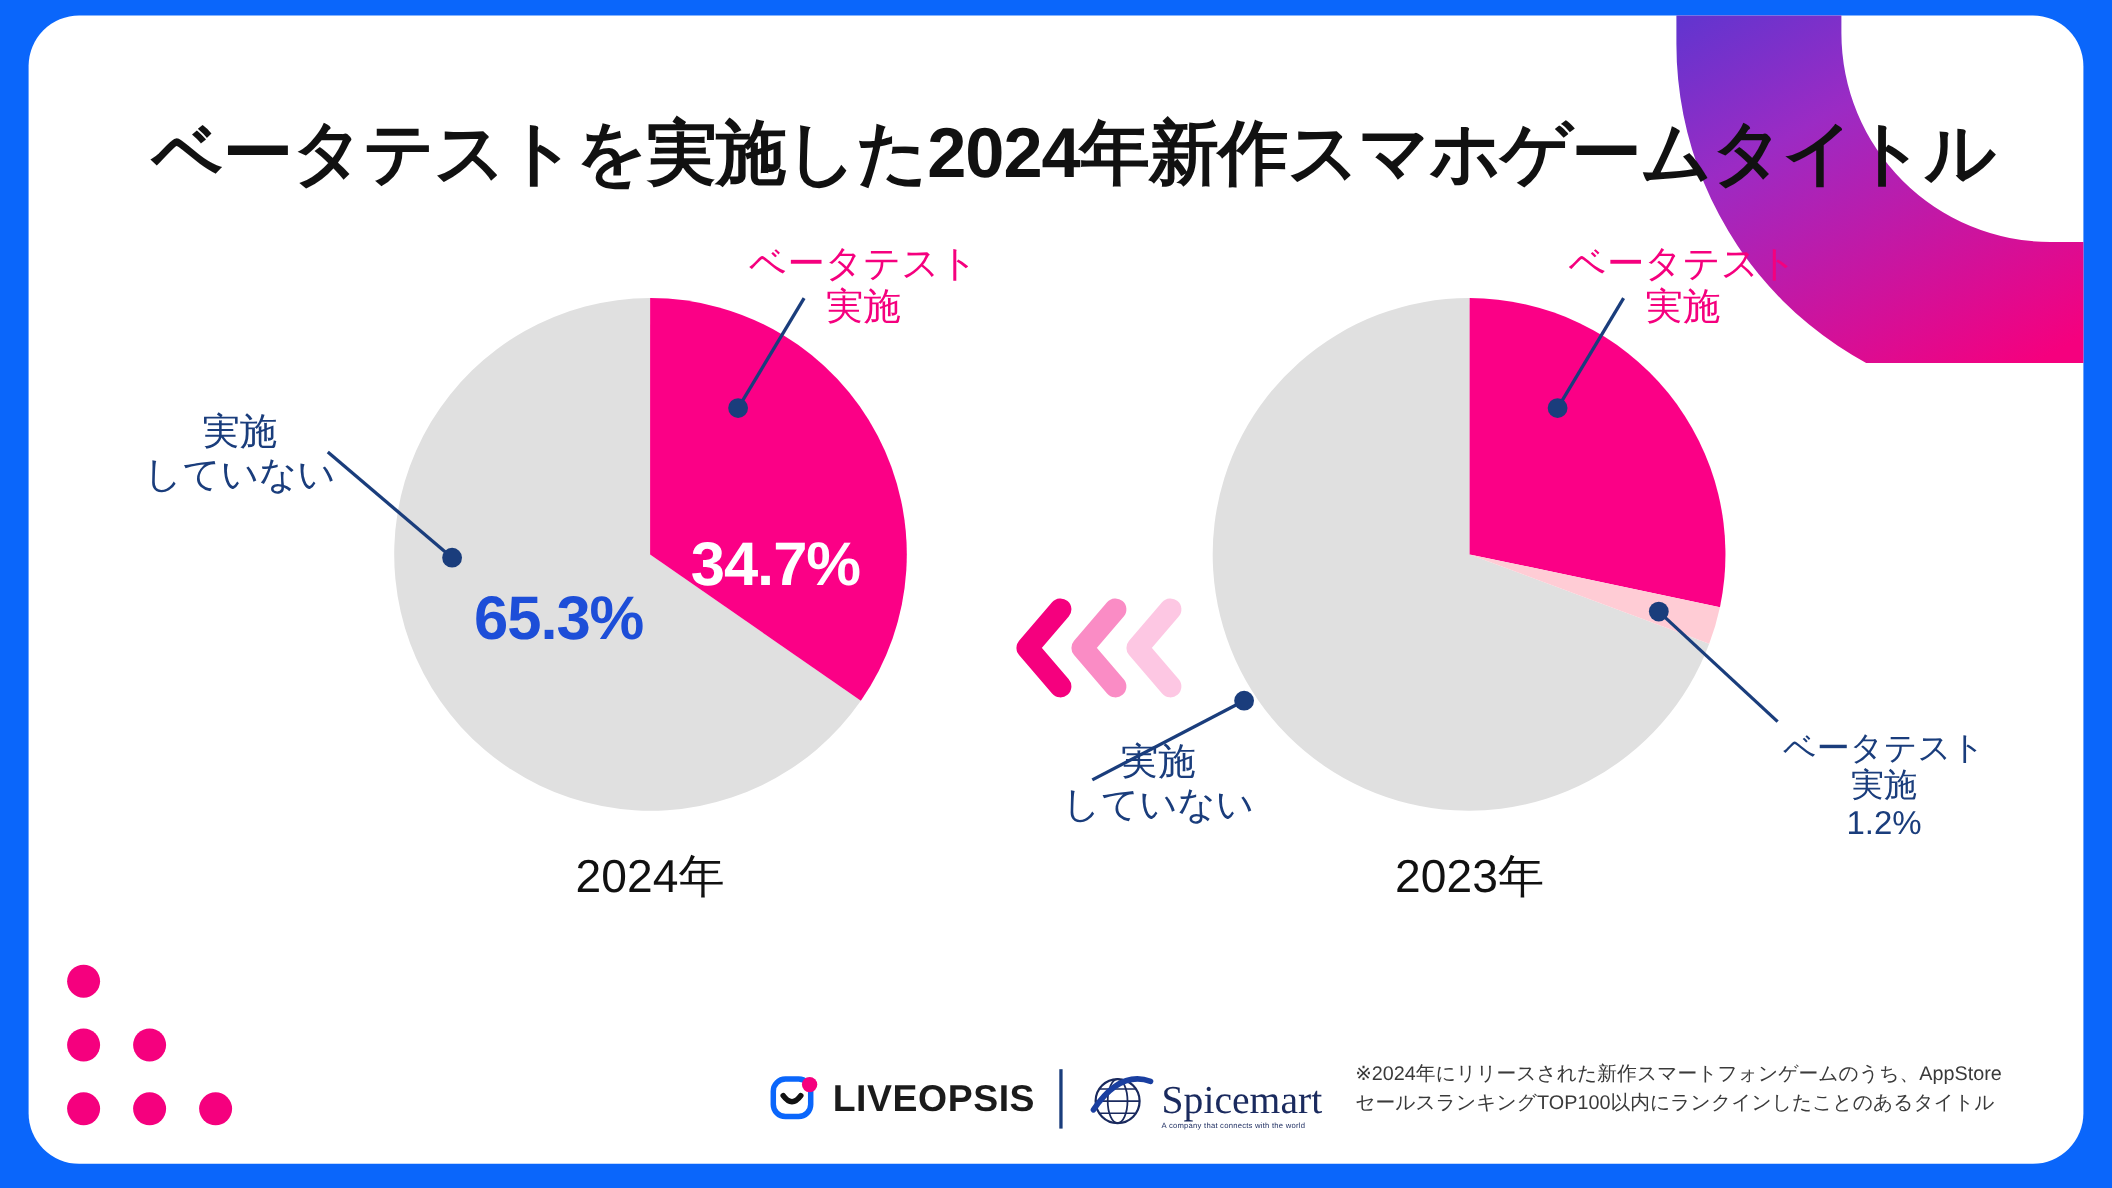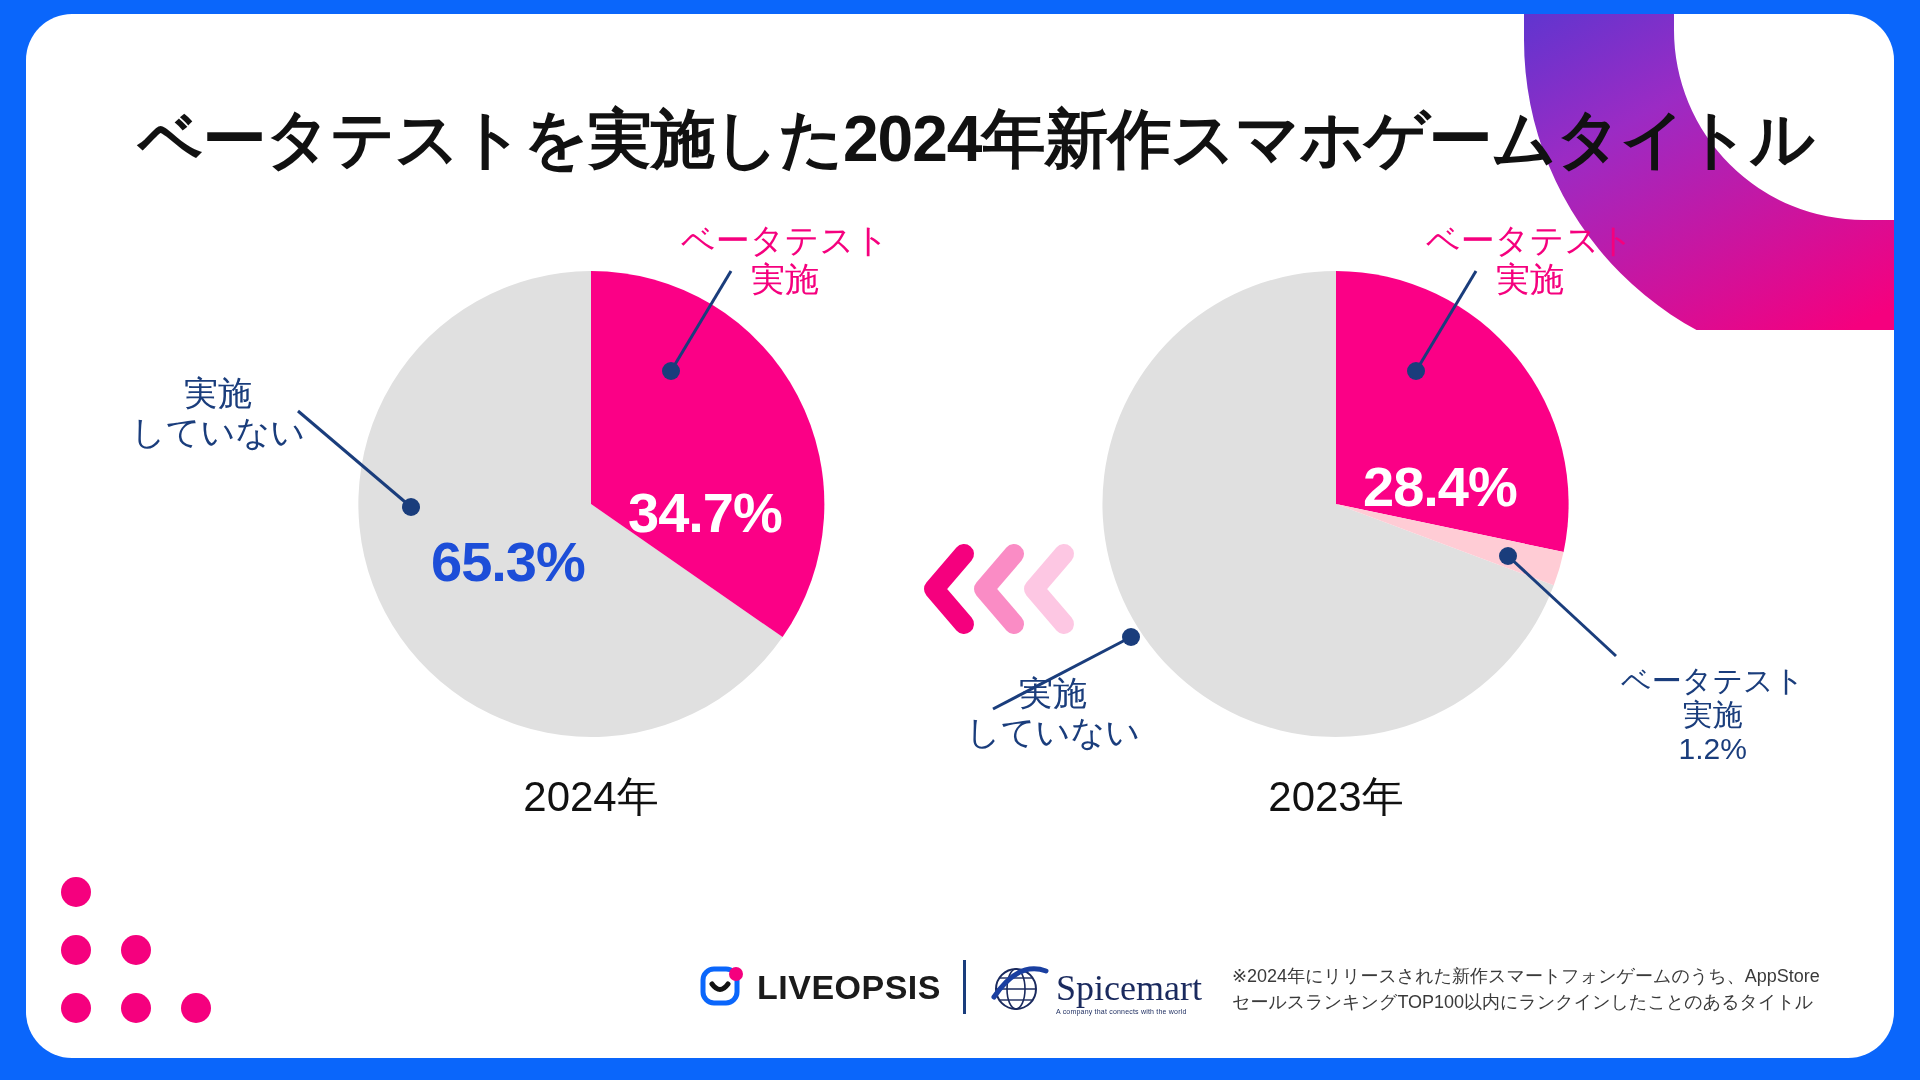--- a/index.html
+++ b/index.html
@@ -126,21 +126,21 @@
   #footer {
     position: absolute;
     left: 0;
     top: 955px;
     width: 1920px;
     height: 110px;
   }
   #logo-row {
     position: absolute;
     left: 700px;
-    top: 4px;
+    top: 16px;
     display: flex;
     align-items: center;
     gap: 22px;
   }
   .logo-liveopsis {
     display: flex;
     align-items: center;
     gap: 11px;
   }
   .logo-text {
@@ -264,21 +264,20 @@
         </svg>
         <svg class="leader" style="left:395px; top:275px; width:160px; height:125px;" viewBox="0 0 160 125">
           <line x1="12" y1="12" x2="120" y2="112" stroke="#1a3d7c" stroke-width="3"></line>
           <circle cx="12" cy="12" r="9" fill="#1a3d7c"></circle>
         </svg>
         <svg class="leader" style="left:-120px; top:340px; width:180px; height:115px;" viewBox="0 0 180 115">
           <line x1="12" y1="100" x2="150" y2="28" stroke="#1a3d7c" stroke-width="3"></line>
           <circle cx="150" cy="28" r="9" fill="#1a3d7c"></circle>
         </svg>
 
-        <div class="slice-pct pct-pink" style="left:262px; top:185px;">28.4%</div>
       </div>
 
       <div class="cat-label-pink" style="left:325px; top:-48px;">
         <div>ベータテスト</div>
         <div>実施</div>
       </div>
 
       <div class="cat-label" style="left:520px; top:395px; font-size:30px;">
         <div>ベータテスト</div>
         <div>実施</div>

